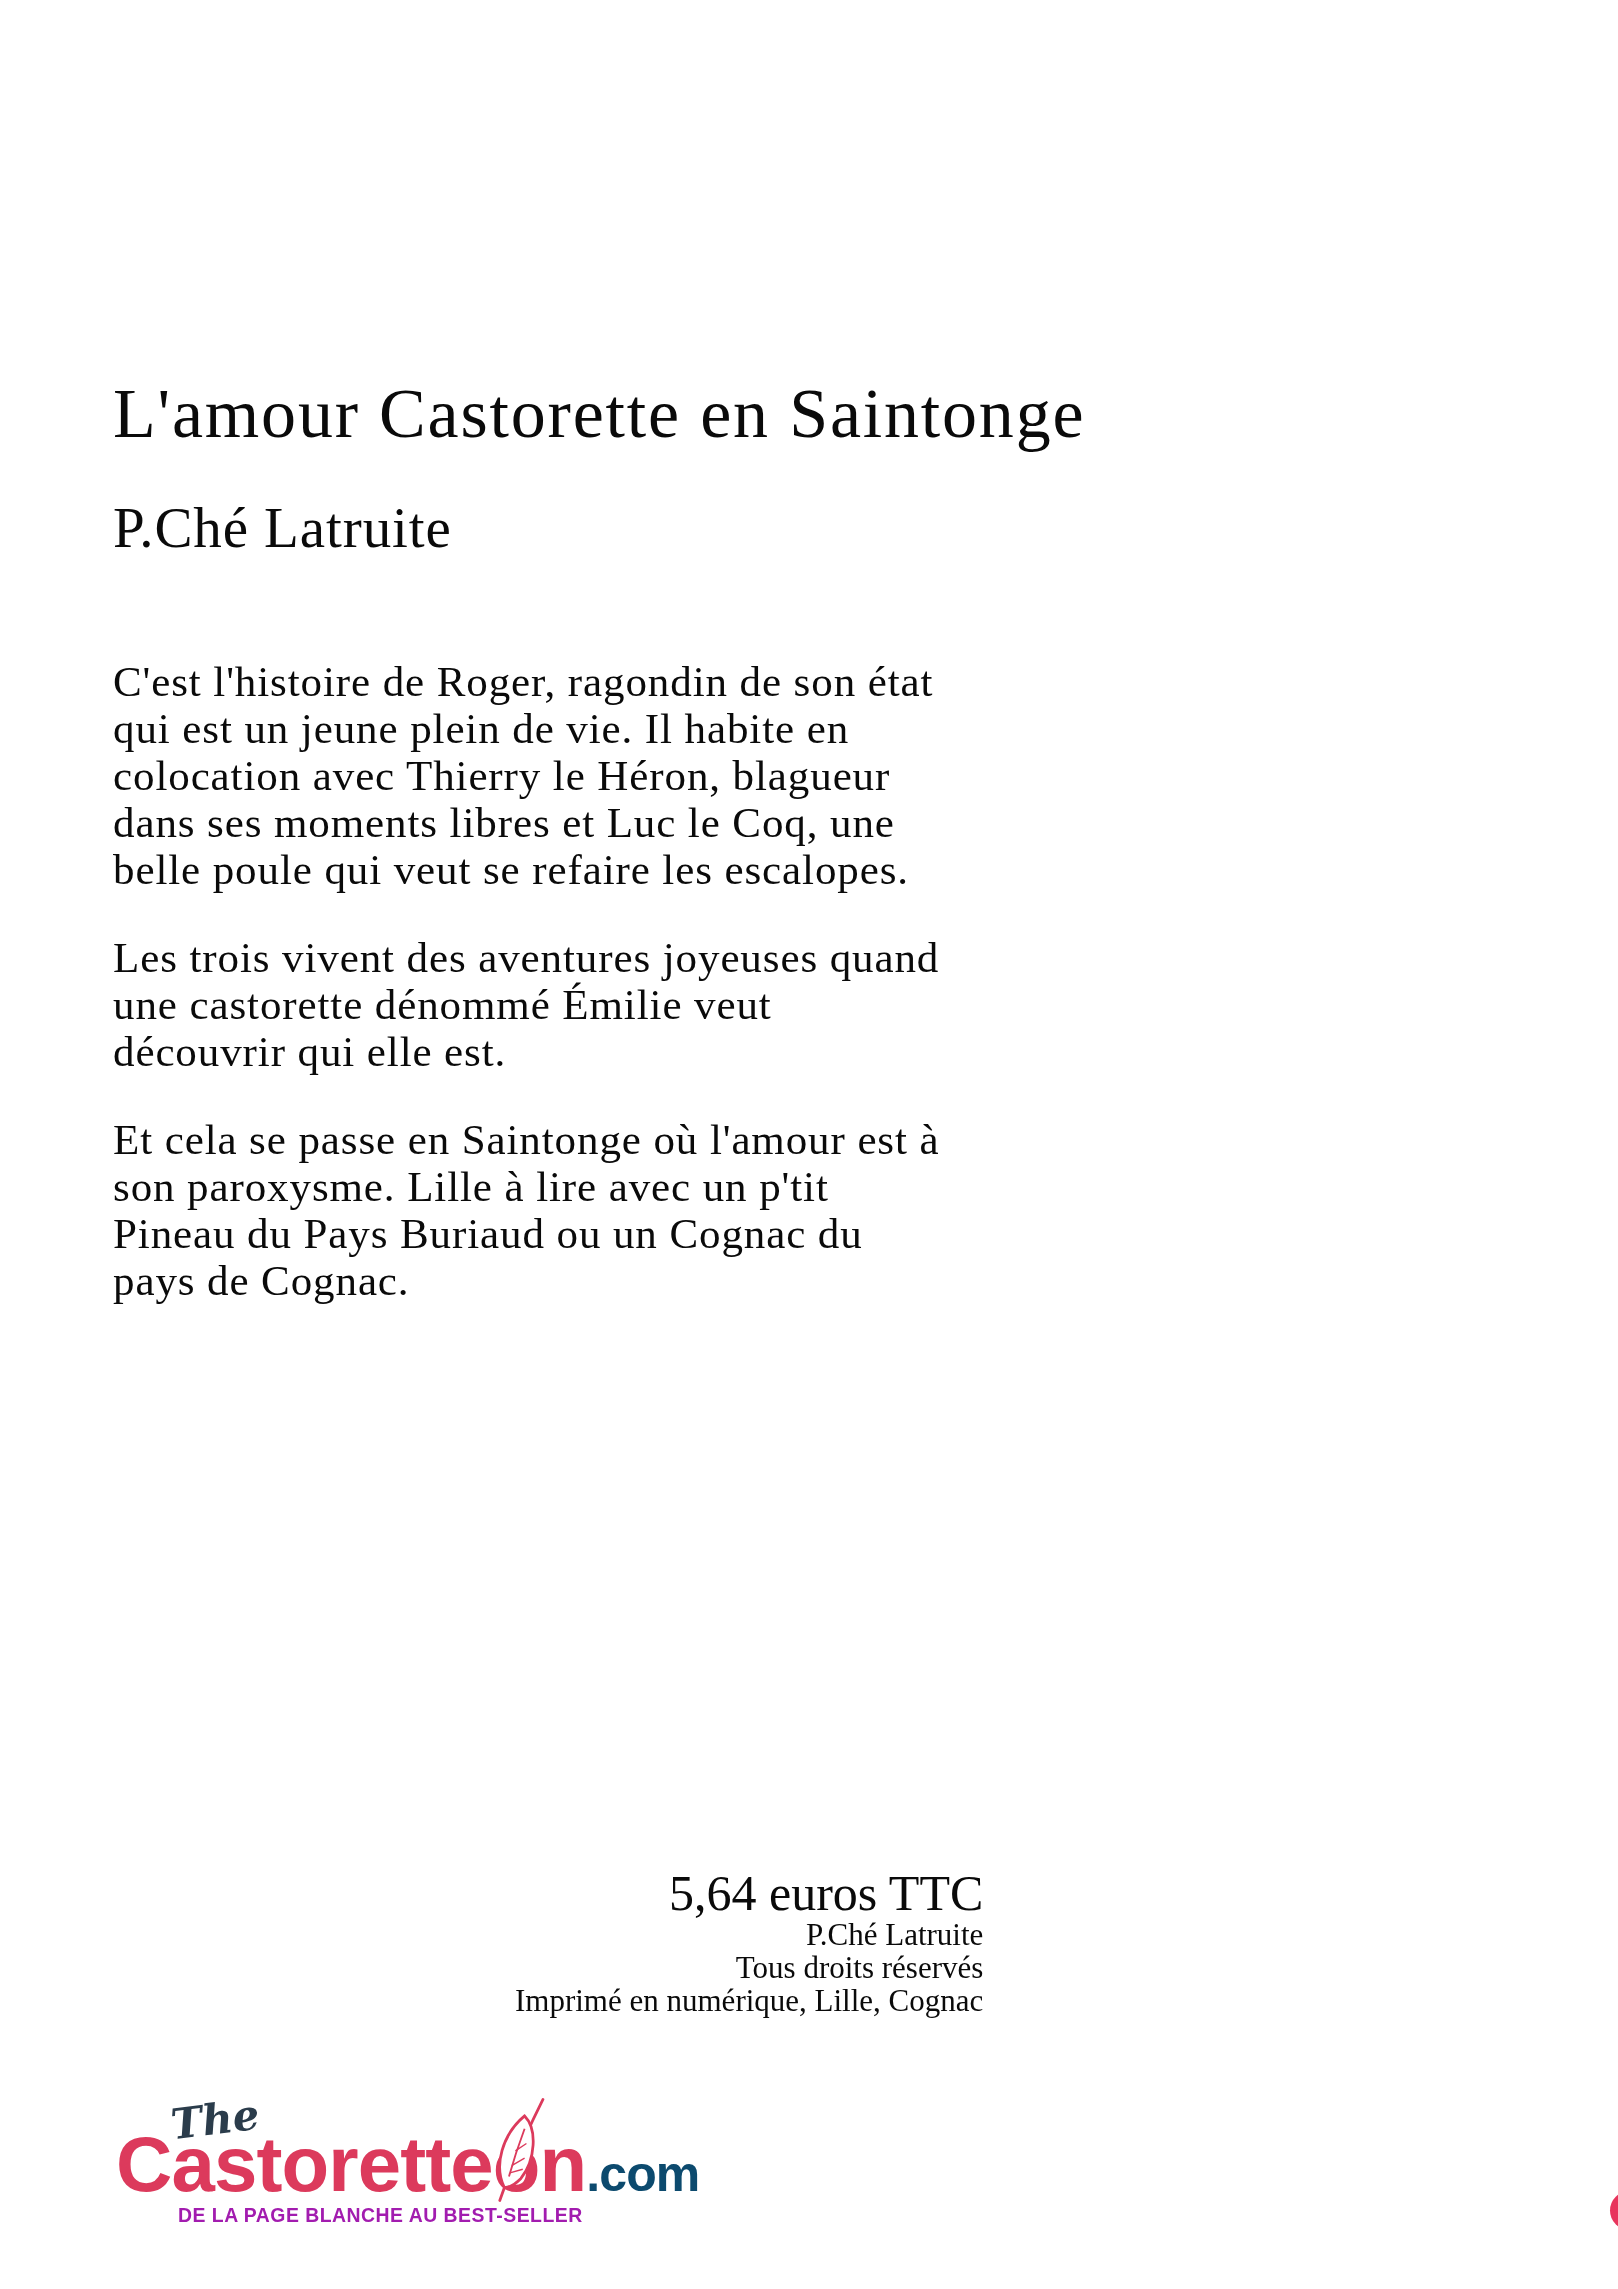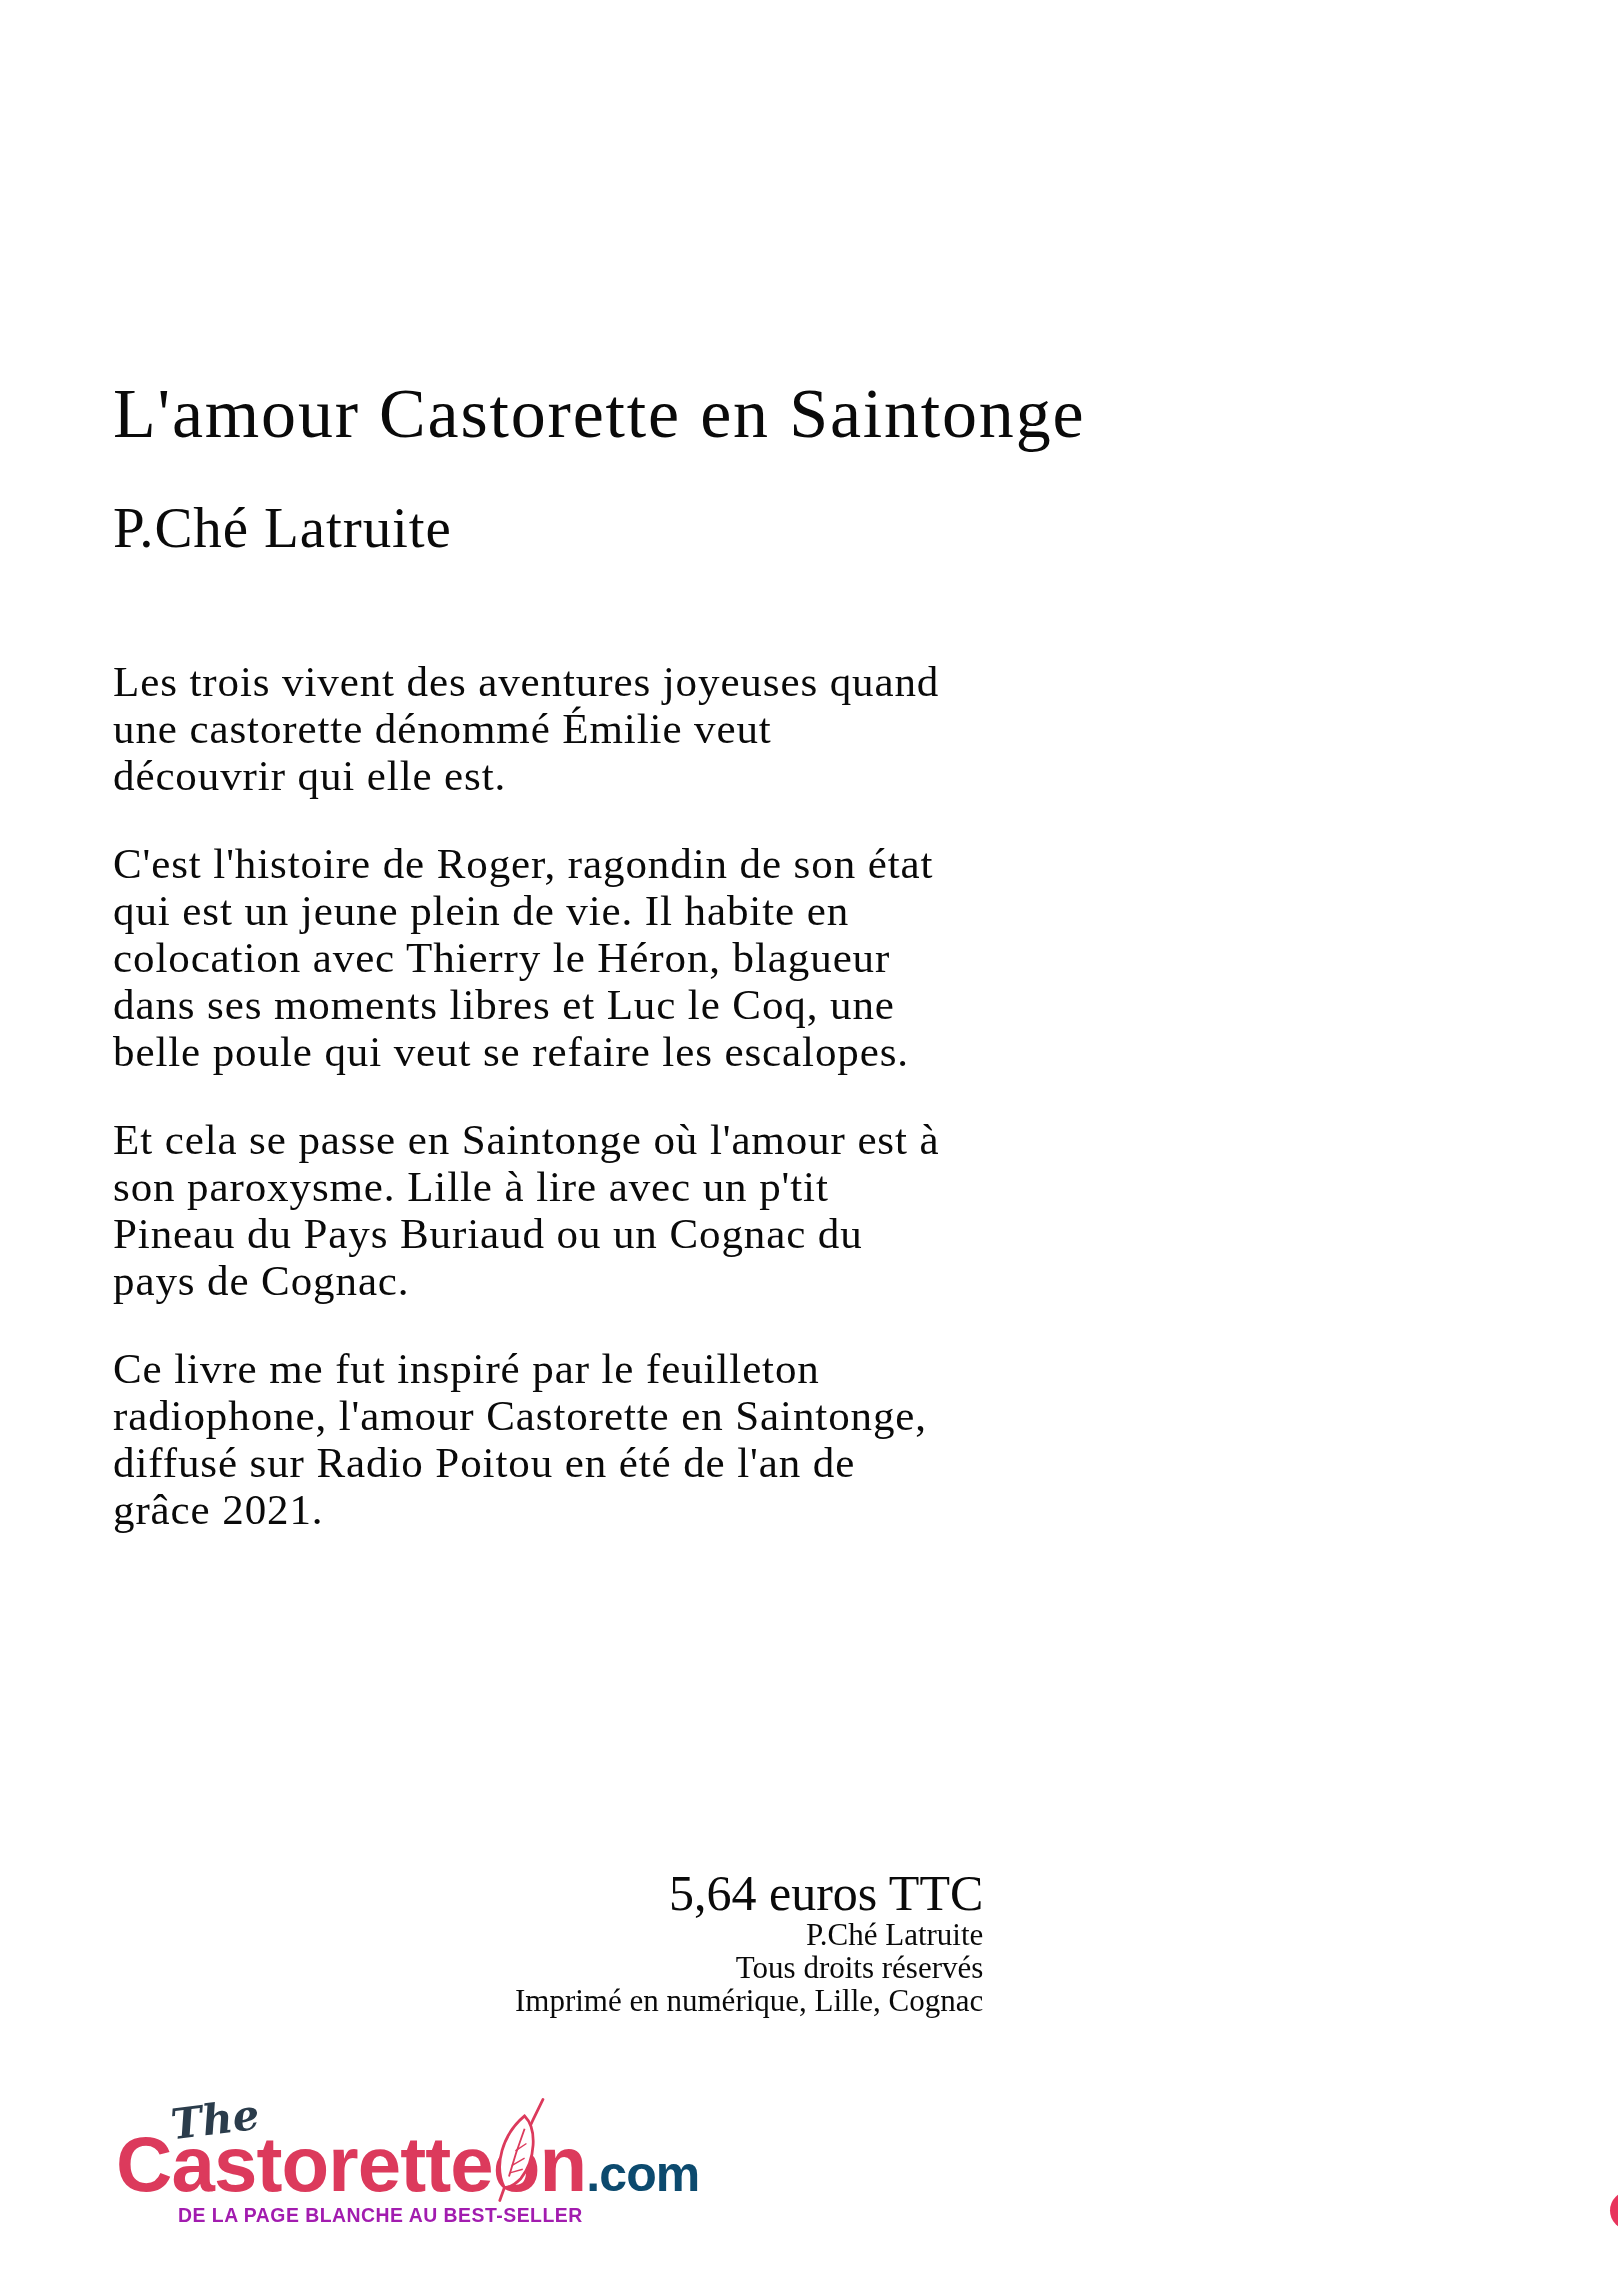--- a/index.html
+++ b/index.html
@@ -90,36 +90,32 @@
 </head>
 <body>
 
 <div class="page">
 
   <div class="page-title">L'amour Castorette en Saintonge</div>
 
   <div class="author-line">P.Ché Latruite</div>
 
   <div class="synopsis">
-    <p class="body-para">Les trois vivent des aventures joyeuses quand
-une castorette dénommé Émilie veut
-découvrir qui elle est.</p>
     <p class="body-para">C'est l'histoire de Roger, ragondin de son état
 qui est un jeune plein de vie. Il habite en
 colocation avec Thierry le Héron, blagueur
 dans ses moments libres et Luc le Coq, une
 belle poule qui veut se refaire les escalopes.</p>
+    <p class="body-para">Les trois vivent des aventures joyeuses quand
+une castorette dénommé Émilie veut
+découvrir qui elle est.</p>
     <p class="body-para">Et cela se passe en Saintonge où l'amour est à
 son paroxysme. Lille à lire avec un p'tit
 Pineau du Pays Buriaud ou un Cognac du
 pays de Cognac.</p>
-    <p class="body-para">Ce livre me fut inspiré par le feuilleton
-radiophone, l'amour Castorette en Saintonge,
-diffusé sur Radio Poitou en été de l'an de
-grâce 2021.</p>
   </div>
 
   <div class="imprint">
     <div class="price-line">5,64 euros TTC</div>
     <div class="imprint-small">P.Ché Latruite</div>
     <div class="imprint-small">Tous droits réservés</div>
     <div class="imprint-small">Imprimé en numérique, Lille, Cognac</div>
   </div>
 
   <div class="publisher-logo">

